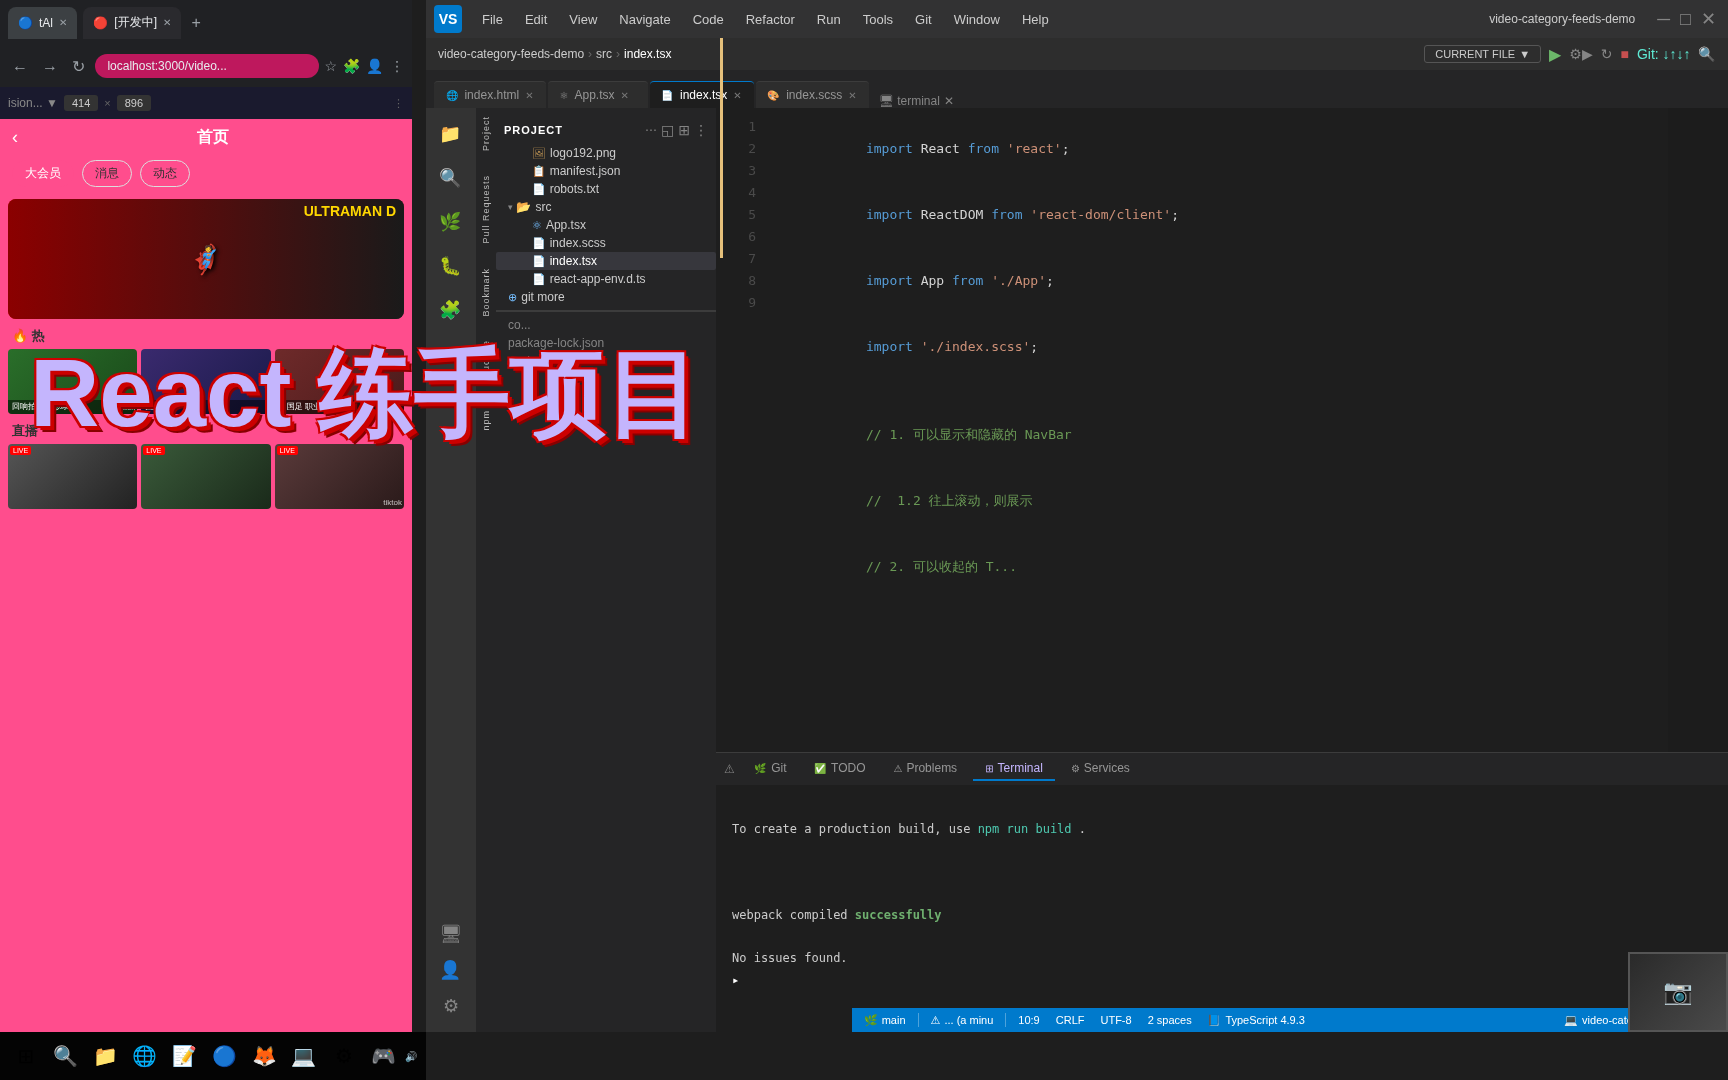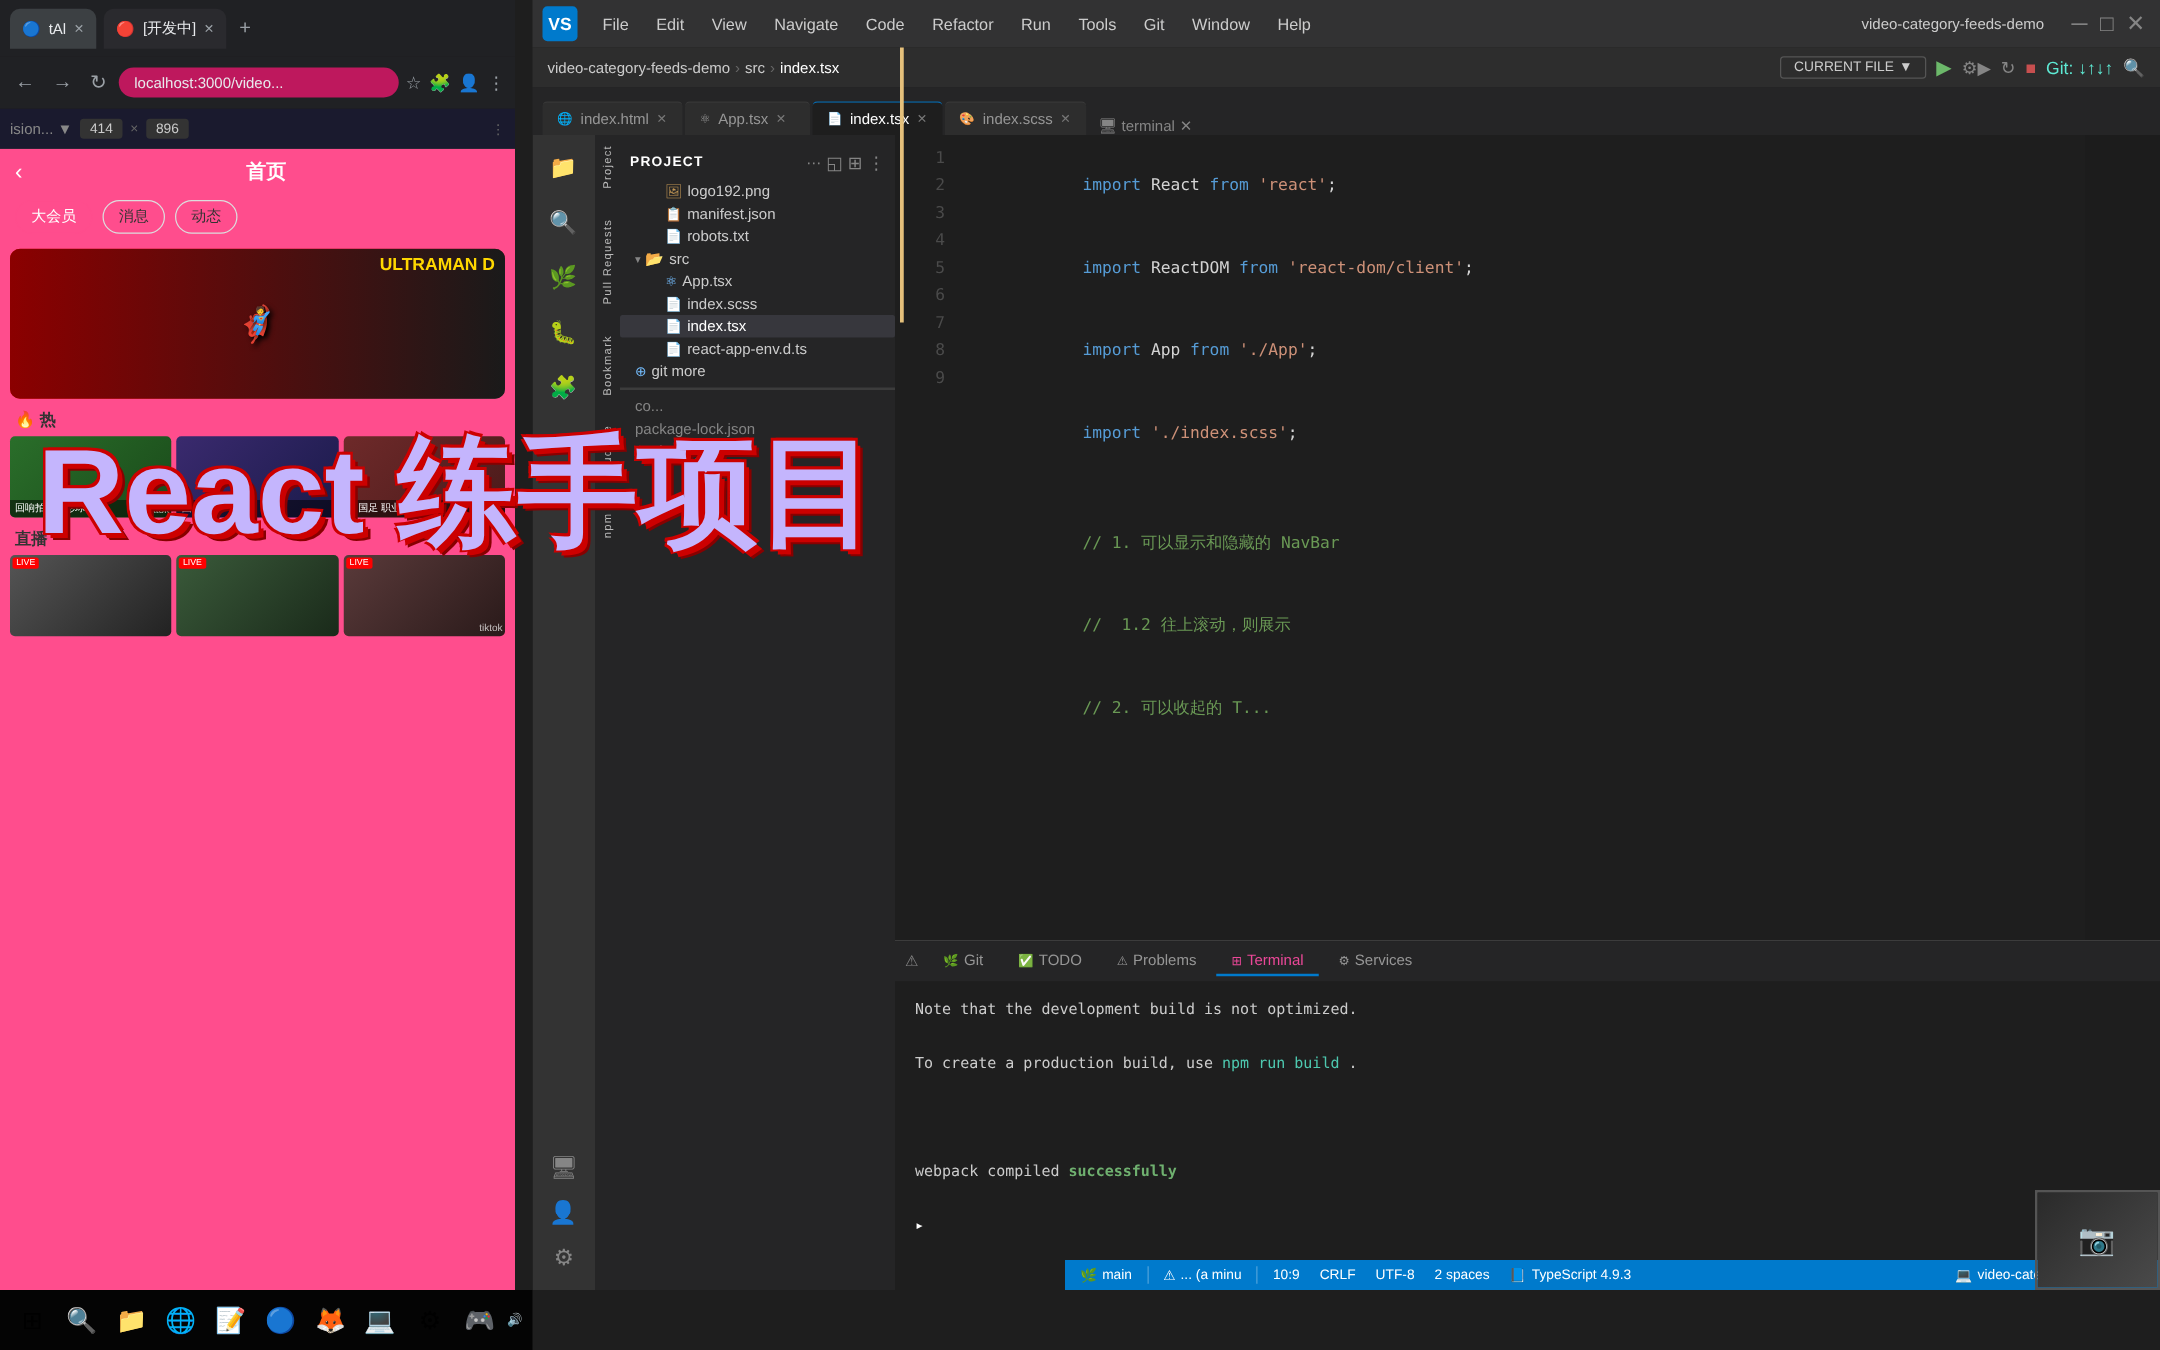--- a/index.html
+++ b/index.html
@@ -186,21 +186,21 @@
     #terminal-panel {
       height: 280px; background: #1e1e1e; border-top: 1px solid #3c3c3c; flex-shrink: 0;
       display: flex; flex-direction: column;
     }
     #terminal-tabs {
       height: 32px; background: #252526; display: flex; align-items: center; padding: 0 8px; gap: 4px;
     }
     .term-tab {
       font-size: 12px; color: #969696; padding: 4px 12px; cursor: pointer; border-bottom: 2px solid transparent;
     }
-    .term-tab.active { color: #ec4899; border-bottom: 2px solid #007acc; text-align: center; }
+    .term-tab.active { color: #c4b5fd; border-bottom: 2px solid #007acc; text-align: center; }
     .term-icon { font-size: 10px; margin-right: 4px; }
     #terminal-content {
       flex: 1; padding: 12px 16px; font-family: 'Consolas', monospace; font-size: 12px;
       color: #ccc; line-height: 1.8; overflow-y: auto;
     }
     .term-success { color: #6fb06f; font-weight: bold; }
     .term-pkg { color: #4ec9b0; }
     .term-prompt { color: #fff; }
 
     
@@ -563,38 +563,38 @@
             <span class="term-icon">⚠</span>Problems
           </div>
           <div class="term-tab active">
             <span class="term-icon">⊞</span>Terminal
           </div>
           <div class="term-tab">
             <span class="term-icon">⚙</span>Services
           </div>
         </div>
         <div id="terminal-content">
-          <div>
-            <span>Note that the development build is not optimized.</span>
-          </div>
           <div>&nbsp;</div>
           <div>
             <span>To create a production build, use </span>
             <span class="term-pkg">npm run build</span>
             <span>.</span>
           </div>
           <div>&nbsp;</div>
           <div>&nbsp;</div>
           <div>&nbsp;</div>
           <div>
             <span>webpack compiled </span>
             <span class="term-success">successfully</span>
           </div>
           <div>&nbsp;</div>
           <div>
+            <span>No issues found.</span>
+          </div>
+          <div>
             <span class="term-prompt">▸ </span>
           </div>
         </div>
       </div>
     </div>
 
   </div>
 
   <div id="status-bar">
     <div class="status-item">

